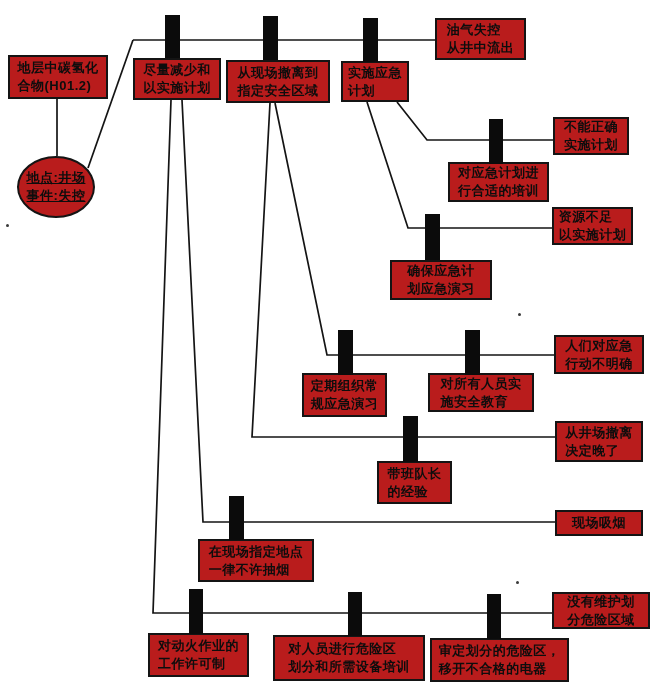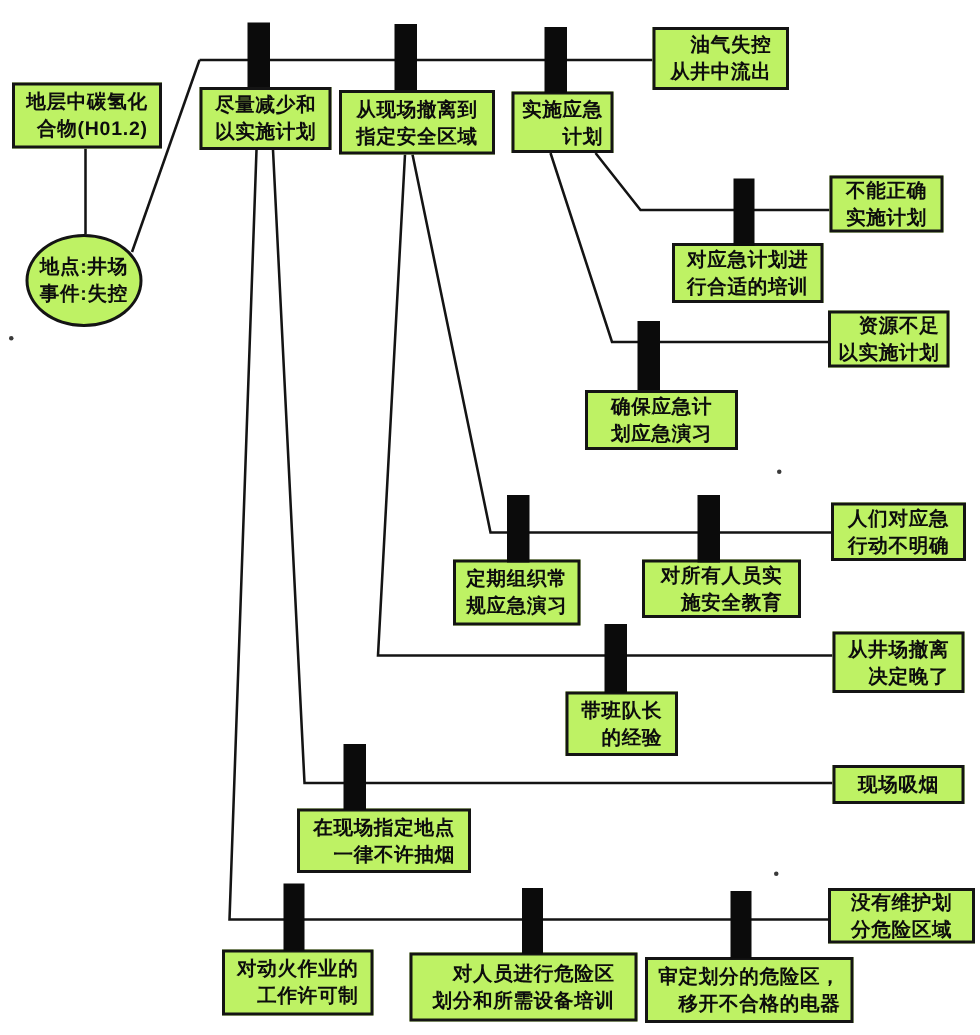--- a/index.html
+++ b/index.html
@@ -3,26 +3,26 @@
 <meta charset="utf-8">
 <style>
   html,body{margin:0;padding:0;background:#ffffff;}
   .canvas{
     position:relative;width:653px;height:690px;background:#ffffff;
     font-family:"Liberation Sans","DejaVu Sans",sans-serif;overflow:hidden;
   }
   svg.wires{position:absolute;left:0;top:0;z-index:1;}
   .node{
     position:absolute;z-index:2;box-sizing:border-box;
-    border:2px solid #141414;background:#bef264;color:#0d0d0d;
+    border:2px solid #141414;background:#b91c1c;color:#0d0d0d;
     display:flex;align-items:center;justify-content:center;
-    text-align:right;font-weight:bold;font-size:13px;line-height:18px;
+    text-align:left;font-weight:bold;font-size:13px;line-height:18px;
     letter-spacing:0.5px;white-space:pre-line;padding:1px 2px;
   }
-  .ellipse{border-radius:50%;}
+  .ellipse{border-radius:50%;text-decoration:underline;}
   .bar{position:absolute;z-index:3;background:#0b0b0b;}
   .speck{position:absolute;z-index:1;background:#3a3a3a;border-radius:50%;width:3px;height:3px;}
 </style>
 </head>
 <body>
 
 <div class="canvas">
 
   <svg class="wires" width="653" height="690" viewBox="0 0 653 690">
     <g fill="none" stroke="#141414" stroke-width="1.7">

